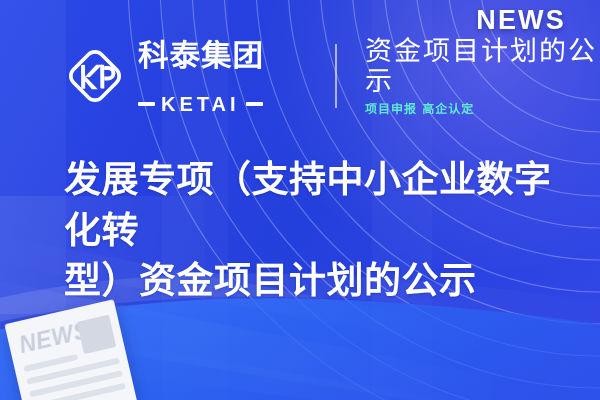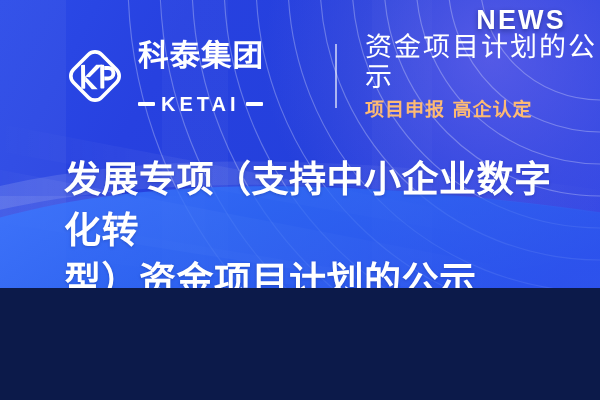--- a/index.html
+++ b/index.html
@@ -8,21 +8,21 @@
     padding: 0;
     background: #0c1a4a;
   }
   body {
     font-family: "Liberation Sans", "DejaVu Sans", sans-serif;
   }
 
   #banner {
     position: relative;
     width: 600px;
-    height: 288px;
+    height: 400px;
     overflow: hidden;
     background: #2440dc;
     user-select: none;
   }
 
   
   .bg-base {
     position: absolute;
     inset: 0;
     background: linear-gradient(118deg,
@@ -191,22 +191,22 @@
   .tagline-main {
     font-size: 27px;
     color: #ffffff;
     letter-spacing: 2px;
     line-height: 1.12;
     font-weight: 400;
     font-family: "DejaVu Sans", "Liberation Sans", sans-serif;
   }
   .tagline-sub {
     margin-top: 7px;
-    font-size: 19px;
-    color: #fdba74;
+    font-size: 12px;
+    color: #5eead4;
     letter-spacing: 1px;
     line-height: 1.1;
     font-weight: 700;
     font-family: "DejaVu Sans", "Liberation Sans", sans-serif;
   }
 
   
   .headline {
     position: absolute;
     left: 64px;

